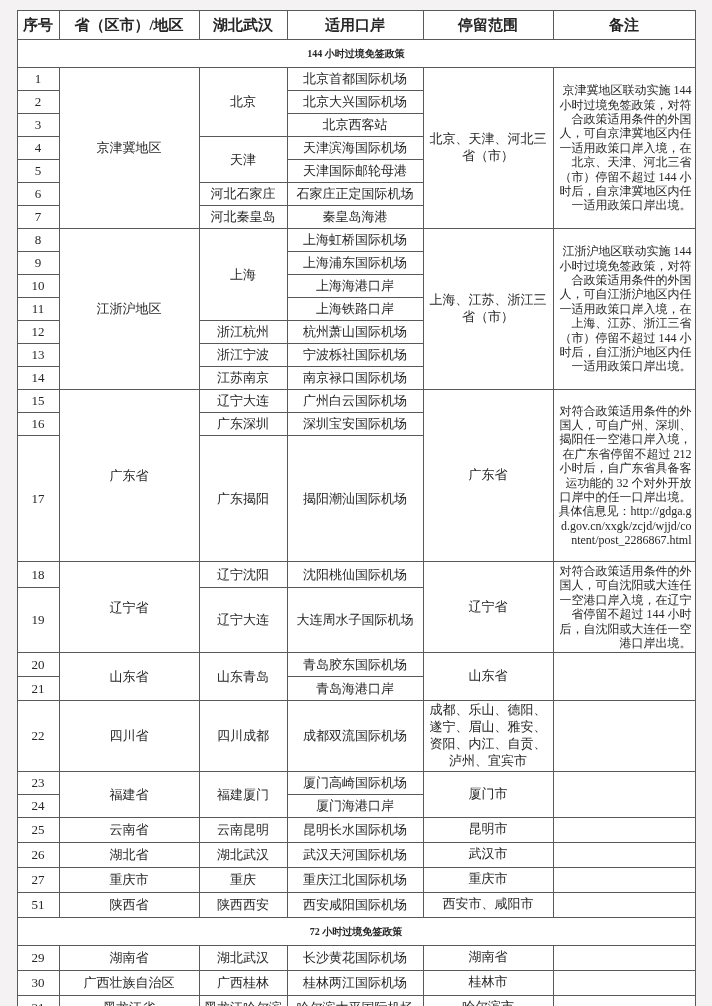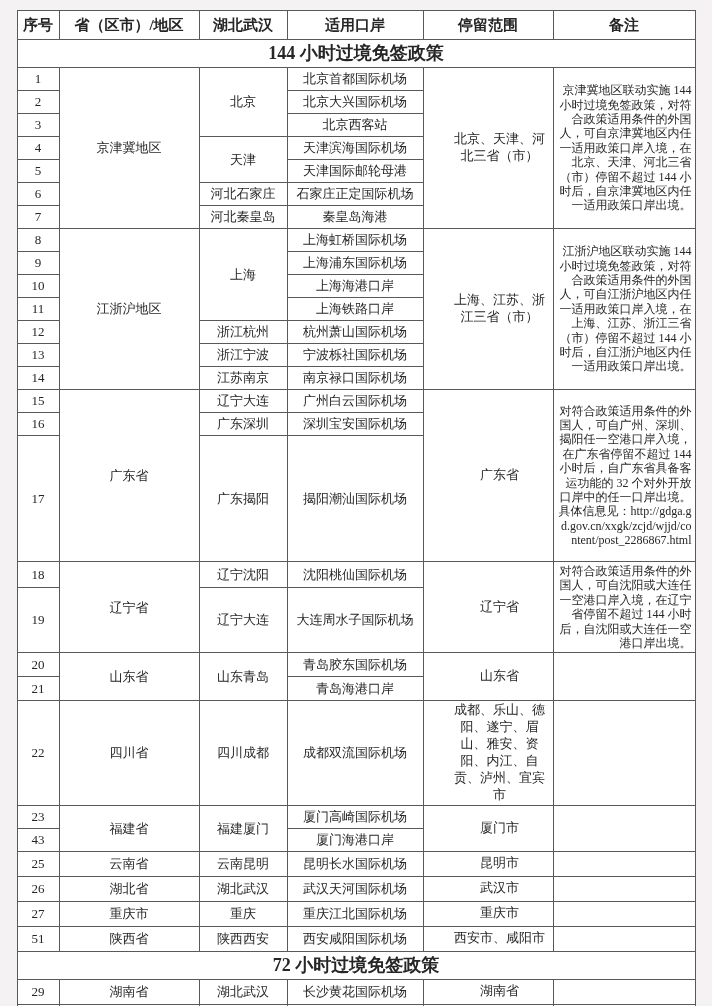--- a/index.html
+++ b/index.html
@@ -35,26 +35,25 @@
   }
   .visa-table td {
     font-size: 13px;
     text-align: center;
     padding: 1px 2px;
     height: 20px;
     line-height: 1.18;
   }
   td.section-title {
     font-weight: bold;
-    font-size: 18px;
+    font-size: 10px;
     height: 25px;
   }
   td.stay {
     line-height: 1.3;
-    padding-left: 25px;
   }
   td.note {
     text-align: right;
     font-size: 12px;
     line-height: 1.2;
     padding: 2px 3px;
     word-break: break-all;
   }
   
   tr[data-sec="0"][data-row="17"] { height: 126px; }
@@ -160,21 +159,21 @@
         <td class="no">14</td>
         <td class="city">江苏南京</td>
         <td class="port">南京禄口国际机场</td>
       </tr>
       <tr data-sec="0" data-row="15">
         <td class="no">15</td>
         <td class="region" rowspan="3">广东省</td>
         <td class="city">辽宁大连</td>
         <td class="port">广州白云国际机场</td>
         <td class="stay" rowspan="3">广东省</td>
-        <td class="note" rowspan="3">对符合政策适用条件的外国人，可自广州、深圳、揭阳任一空港口岸入境，在广东省停留不超过 144 小时后，自广东省具备客运功能的 32 个对外开放口岸中的任一口岸出境。具体信息见：http://gdga.gd.gov.cn/xxgk/zcjd/wjjd/content/post_2286867.html</td>
+        <td class="note" rowspan="3">对符合政策适用条件的外国人，可自广州、深圳、揭阳任一空港口岸入境，在广东省停留不超过 212 小时后，自广东省具备客运功能的 32 个对外开放口岸中的任一口岸出境。具体信息见：http://gdga.gd.gov.cn/xxgk/zcjd/wjjd/content/post_2286867.html</td>
       </tr>
       <tr data-sec="0" data-row="16">
         <td class="no">16</td>
         <td class="city">广东深圳</td>
         <td class="port">深圳宝安国际机场</td>
       </tr>
       <tr data-sec="0" data-row="17">
         <td class="no">17</td>
         <td class="city">广东揭阳</td>
         <td class="port">揭阳潮汕国际机场</td>
@@ -214,21 +213,21 @@
       </tr>
       <tr data-sec="0" data-row="23">
         <td class="no">23</td>
         <td class="region" rowspan="2">福建省</td>
         <td class="city" rowspan="2">福建厦门</td>
         <td class="port">厦门高崎国际机场</td>
         <td class="stay" rowspan="2">厦门市</td>
         <td class="note" rowspan="2"></td>
       </tr>
       <tr data-sec="0" data-row="24">
-        <td class="no">43</td>
+        <td class="no">24</td>
         <td class="port">厦门海港口岸</td>
       </tr>
       <tr data-sec="0" data-row="25">
         <td class="no">25</td>
         <td class="region">云南省</td>
         <td class="city">云南昆明</td>
         <td class="port">昆明长水国际机场</td>
         <td class="stay">昆明市</td>
         <td class="note"></td>
       </tr>

